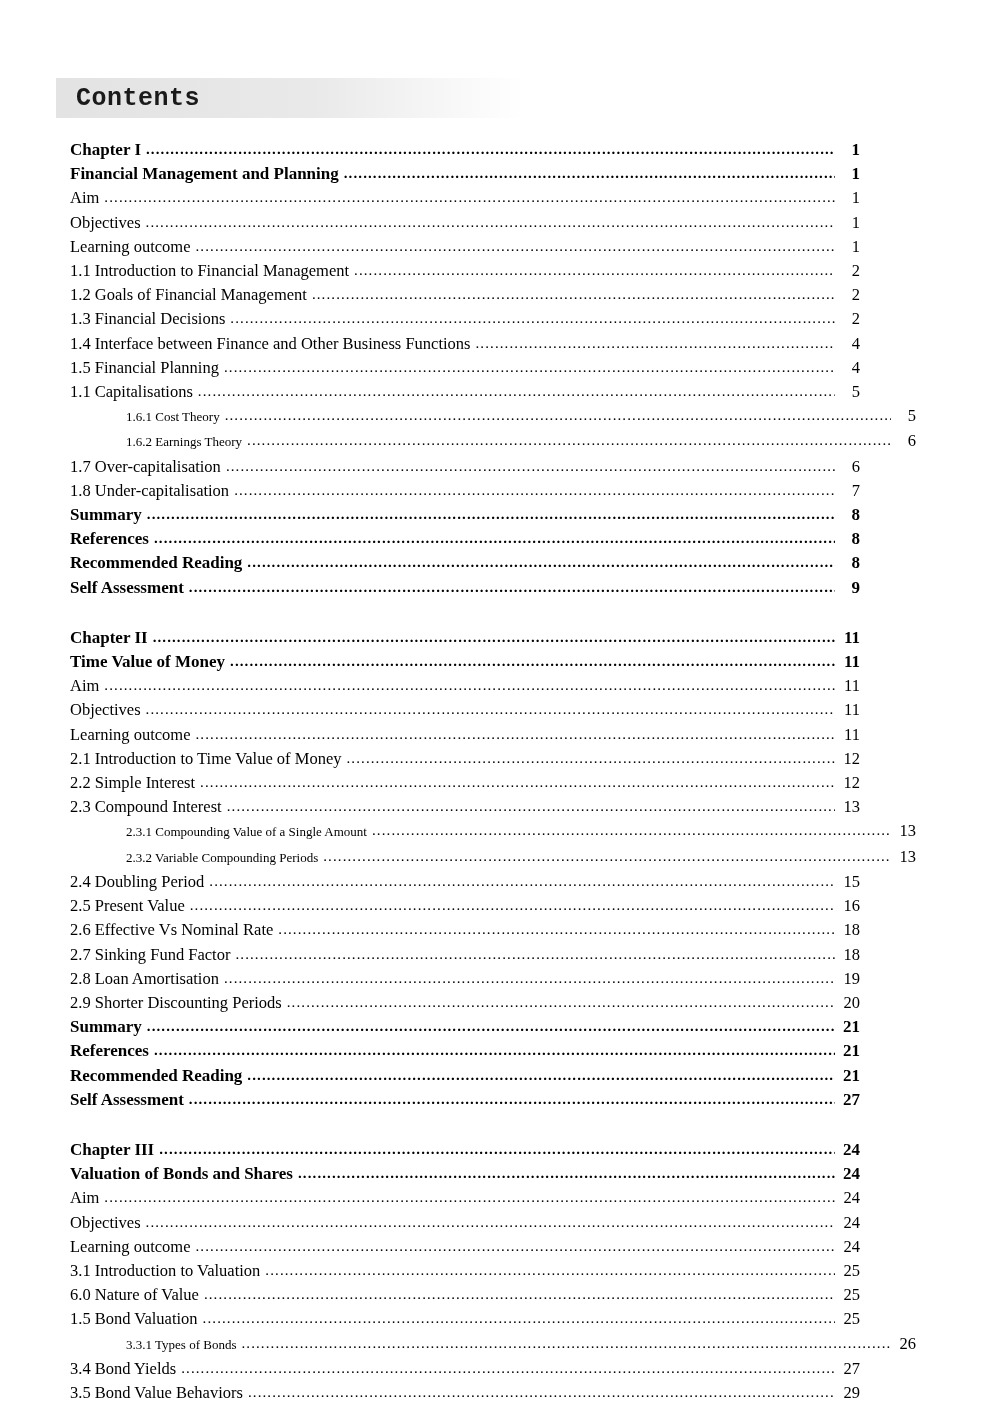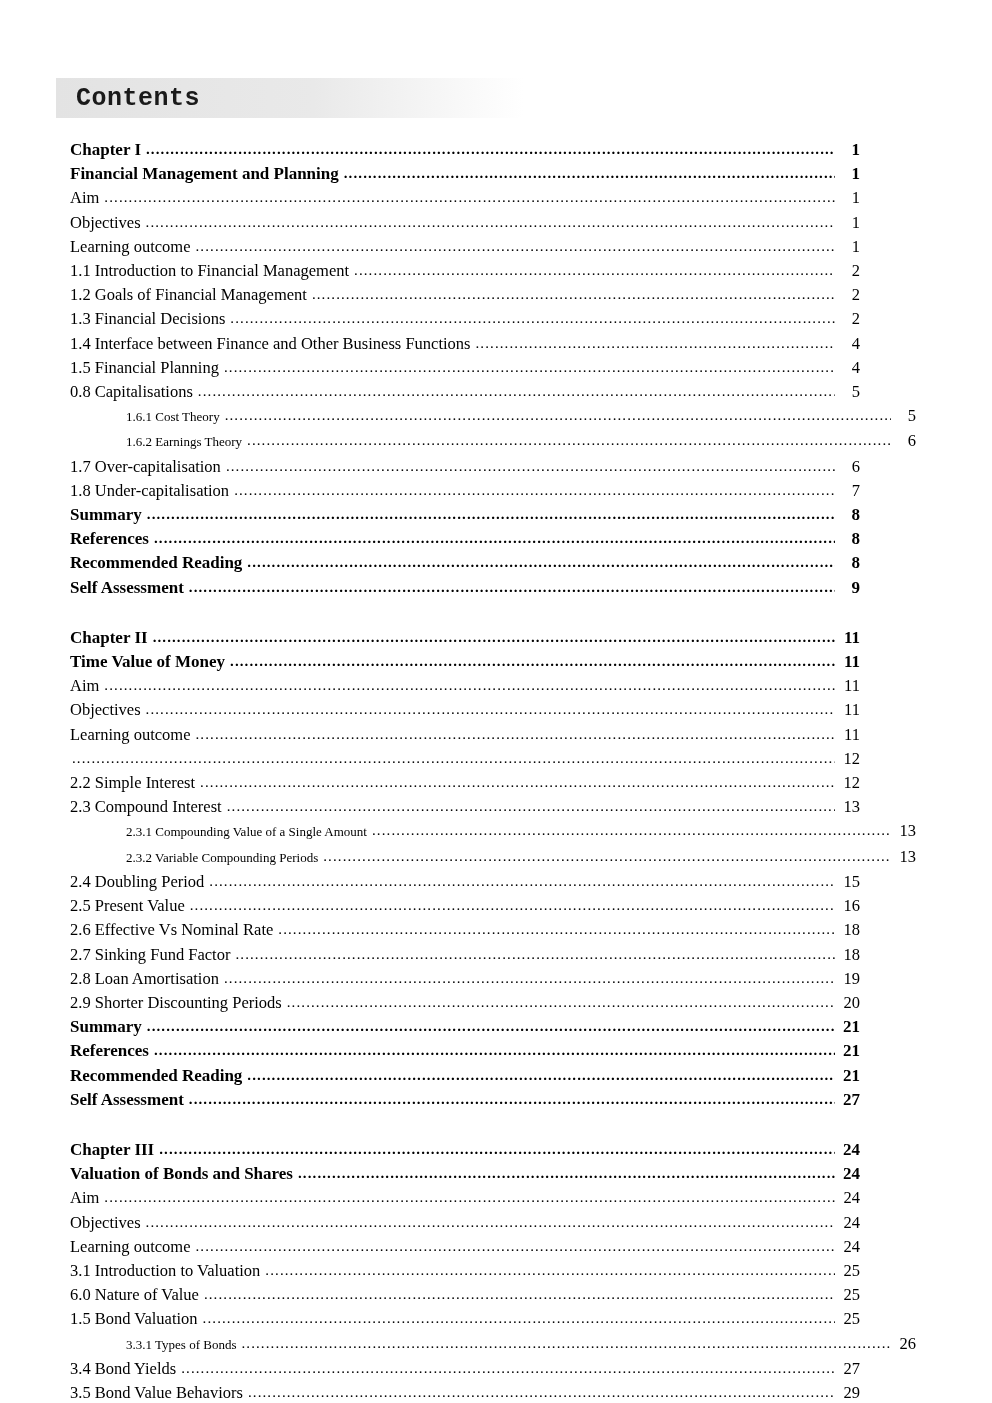--- a/index.html
+++ b/index.html
@@ -140,21 +140,21 @@
           <span class="label">1.4 Interface between Finance and Other Business Functions</span>
           <span class="dots">.......................................................................................................................................................................................................</span>
           <span class="page-num">4</span>
         </div>
         <div class="row lvl-normal indent-0">
           <span class="label">1.5 Financial Planning</span>
           <span class="dots">.......................................................................................................................................................................................................</span>
           <span class="page-num">4</span>
         </div>
         <div class="row lvl-normal indent-0">
-          <span class="label">0.8 Capitalisations</span>
+          <span class="label">1.1 Capitalisations</span>
           <span class="dots">.......................................................................................................................................................................................................</span>
           <span class="page-num">5</span>
         </div>
         <div class="row lvl-normal indent-2 sub-row">
           <span class="label">1.6.1 Cost Theory</span>
           <span class="dots">.......................................................................................................................................................................................................</span>
           <span class="page-num">5</span>
         </div>
         <div class="row lvl-normal indent-2 sub-row">
           <span class="label">1.6.2 Earnings Theory</span>
@@ -213,20 +213,21 @@
           <span class="label">Objectives</span>
           <span class="dots">.......................................................................................................................................................................................................</span>
           <span class="page-num">11</span>
         </div>
         <div class="row lvl-normal indent-0">
           <span class="label">Learning outcome</span>
           <span class="dots">.......................................................................................................................................................................................................</span>
           <span class="page-num">11</span>
         </div>
         <div class="row lvl-normal indent-0">
+          <span class="label">2.1 Introduction to Time Value of Money</span>
           <span class="dots">.......................................................................................................................................................................................................</span>
           <span class="page-num">12</span>
         </div>
         <div class="row lvl-normal indent-0">
           <span class="label">2.2 Simple Interest</span>
           <span class="dots">.......................................................................................................................................................................................................</span>
           <span class="page-num">12</span>
         </div>
         <div class="row lvl-normal indent-0">
           <span class="label">2.3 Compound Interest</span>

